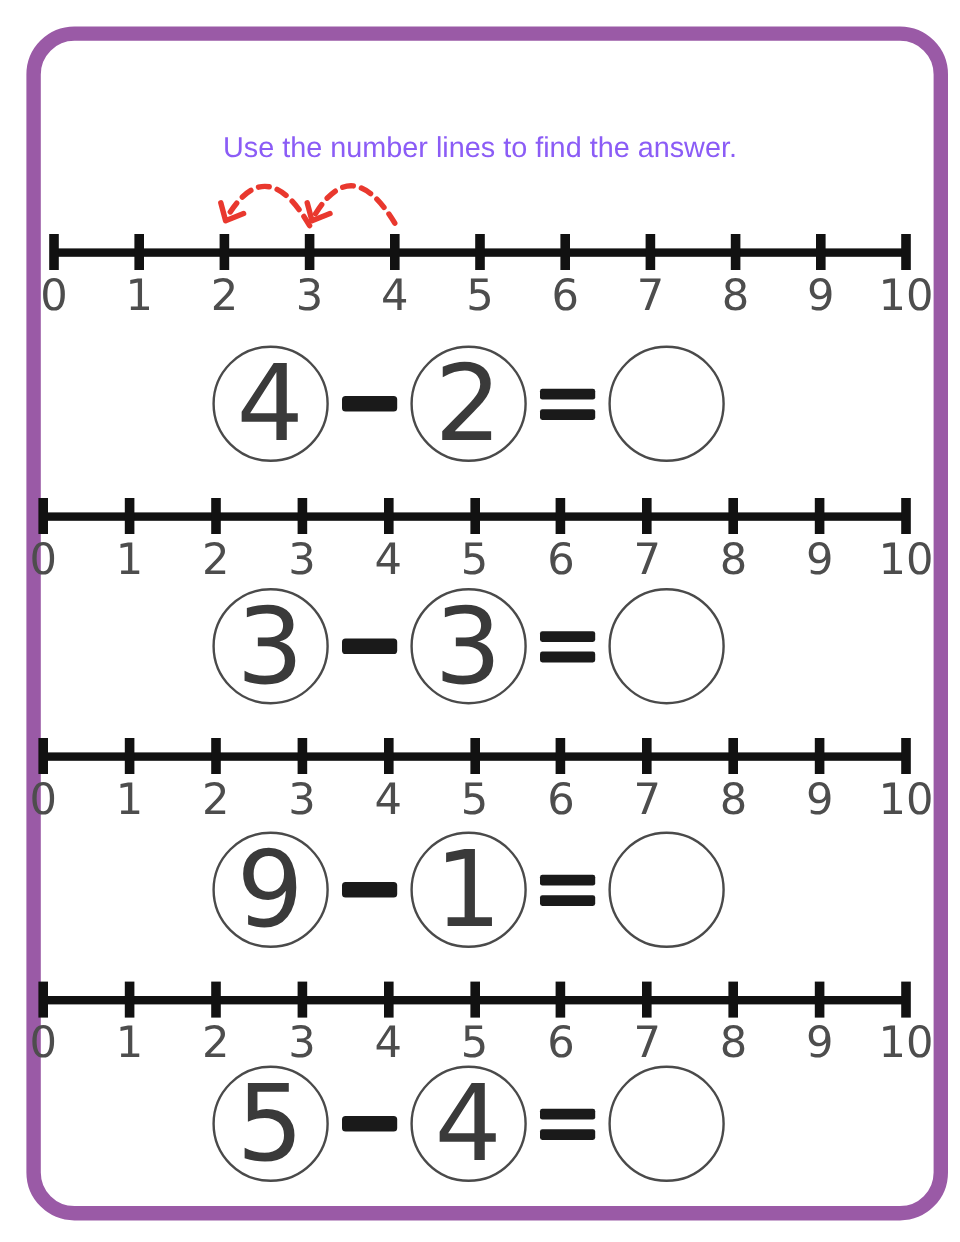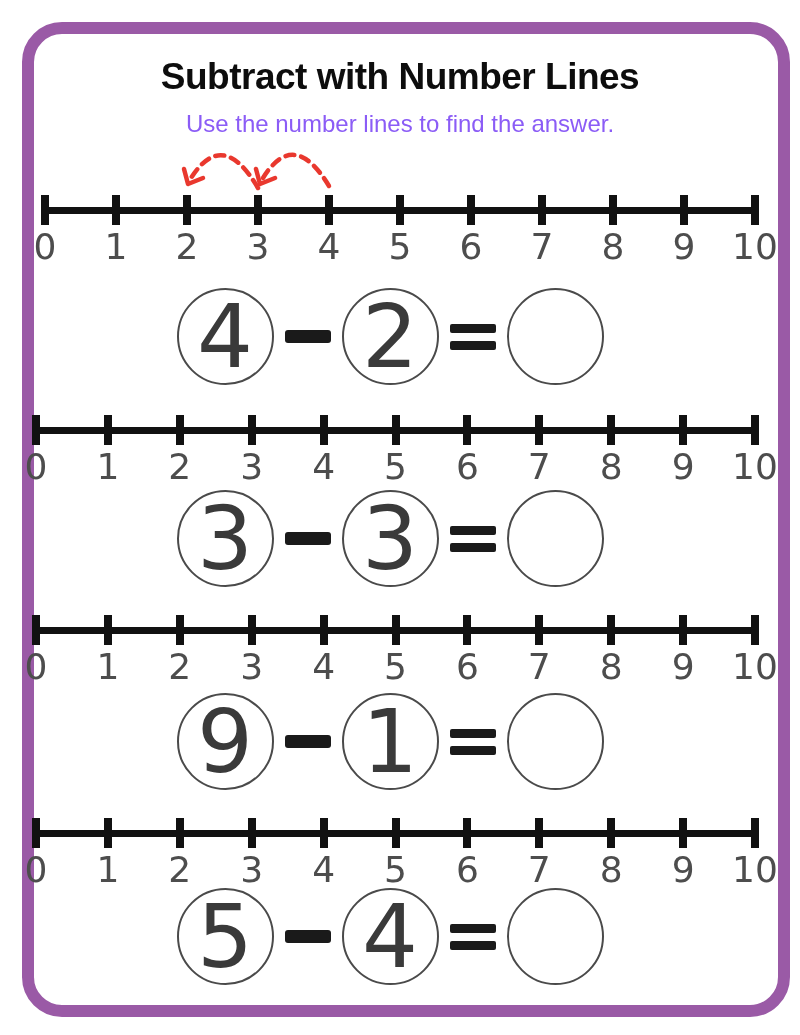--- a/index.html
+++ b/index.html
@@ -56,21 +56,20 @@
     font-size:18px; color:#4a4a4a;
   }
   .footer a { color:#4a4a4a; text-decoration:underline; cursor:pointer; }
 </style>
 </head>
 <body>
 
 <div class="sheet">
   <div class="frame"></div>
 
-  <h1 class="title">Subtract with Number Lines</h1>
   <p class="subtitle">Use the number lines to find the answer.</p>
 
   <svg class="hops" viewBox="0 0 200 56" aria-hidden="true">
     <path class="hop-arc" d="M169,44 Q134,-14 103,36"></path>
     <path class="hop-head" d="M100,42 L96,27 M100,42 L115,36"></path>
     <path class="hop-arc" d="M98,46 Q63,-14 31,36"></path>
     <path class="hop-head" d="M28,42 L24,27 M28,42 L43,36"></path>
   </svg>
 
   <div class="numline nl-1" style="top:195px">

